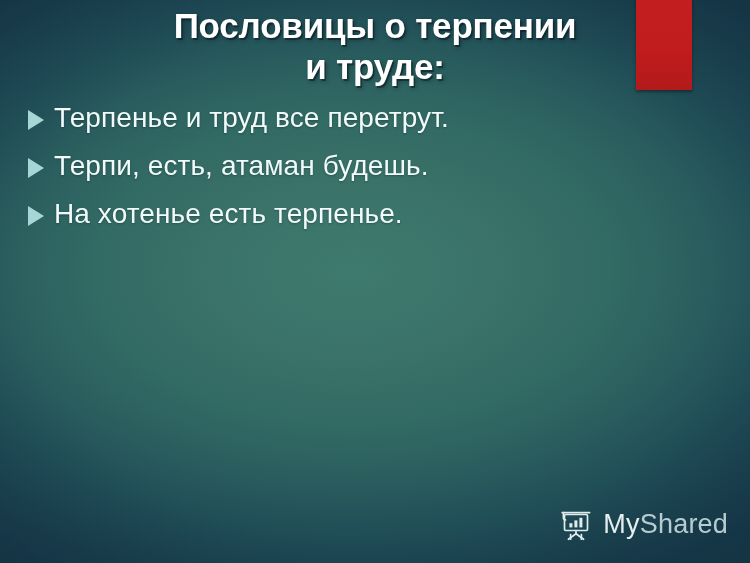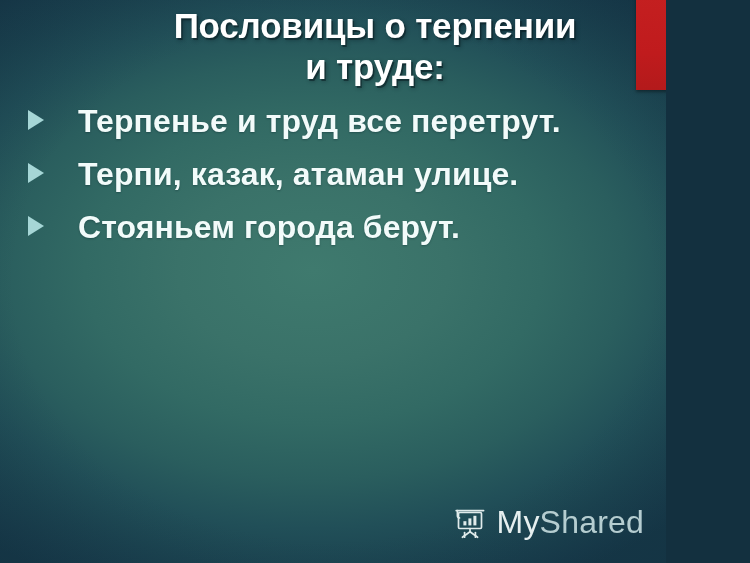--- a/index.html
+++ b/index.html
@@ -3,21 +3,21 @@
 <meta charset="utf-8">
 <title>Пословицы о терпении и труде</title>
 <style>
   html, body {
     margin: 0;
     padding: 0;
     background: #13303f;
   }
   .slide {
     position: relative;
-    width: 666px;
+    width: 750px;
     height: 563px;
     overflow: hidden;
     font-family: "Liberation Sans", "DejaVu Sans", sans-serif;
     background-color: #2f6a63;
     background-image:
       radial-gradient(ellipse 78% 62% at 47% 48%,
         #3f7a6e 0%,
         #3a7269 26%,
         #326a64 44%,
         #2a5e5e 60%,
@@ -97,47 +97,46 @@
     display: block;
     width: 0;
     height: 0;
     border-top: 10px solid transparent;
     border-bottom: 10px solid transparent;
     border-left: 16px solid #a6d6d6;
   }
   .bullet-text {
     flex: 1 1 auto;
     color: #f2fbfa;
-    font-size: 32px;
+    font-size: 28px;
     line-height: 1.32;
-    font-weight: 700;
+    font-weight: 400;
     letter-spacing: 0.1px;
     text-shadow: 0 1px 2px rgba(10,35,40,0.35);
-    margin-left: 24px;
   }
 
   
   .watermark {
     position: absolute;
     right: 22px;
     bottom: 22px;
     display: flex;
     align-items: center;
     gap: 9px;
     z-index: 5;
     opacity: 0.96;
   }
   .watermark .wm-icon {
     width: 36px;
     height: 33px;
     display: block;
     flex: 0 0 auto;
   }
   .watermark .wm-text {
-    font-size: 32px;
+    font-size: 27px;
     font-weight: 500;
     letter-spacing: 0.2px;
     color: #eef6f6;
     white-space: nowrap;
   }
   .watermark .wm-text .wm-dim {
     color: #bcd3d6;
   }
 </style>
 </head>
@@ -156,33 +155,33 @@
       <span class="bullet-marker">
           <span class="tri"></span>
         </span>
       <span class="bullet-text">Терпенье и труд все перетрут.</span>
     </div>
 
     <div class="bullet-row">
       <span class="bullet-marker">
           <span class="tri"></span>
         </span>
-      <span class="bullet-text">Терпи, казак, атаман улице.</span>
+      <span class="bullet-text">Терпи, есть, атаман будешь.</span>
     </div>
-
-
-
-
 
     <div class="bullet-row">
       <span class="bullet-marker">
           <span class="tri"></span>
         </span>
-      <span class="bullet-text">Стояньем города берут.</span>
+      <span class="bullet-text">На хотенье есть терпенье.</span>
     </div>
+
+
+
+
 
   </div>
 
   <div class="watermark">
     <span class="wm-icon">
       <svg viewBox="0 0 36 33" width="36" height="33" aria-hidden="true">
         <g fill="none" stroke="#e8f2f2" stroke-width="1.7" stroke-linecap="round" stroke-linejoin="round">
           <rect x="6.5" y="6.5" width="23" height="16" rx="1.2"></rect>
           <path d="M4.2 4.6h27.4"></path>
           <path d="M5.4 4.6v5.2a2.1 2.1 0 0 0 2.1 2.1"></path>

